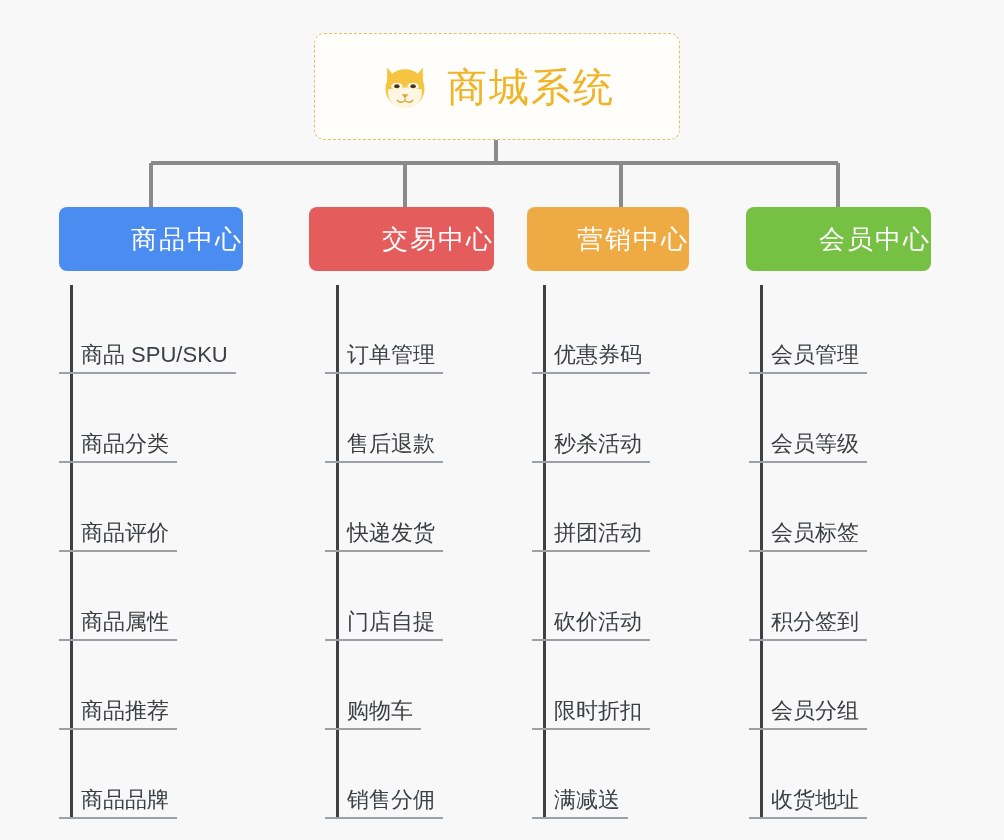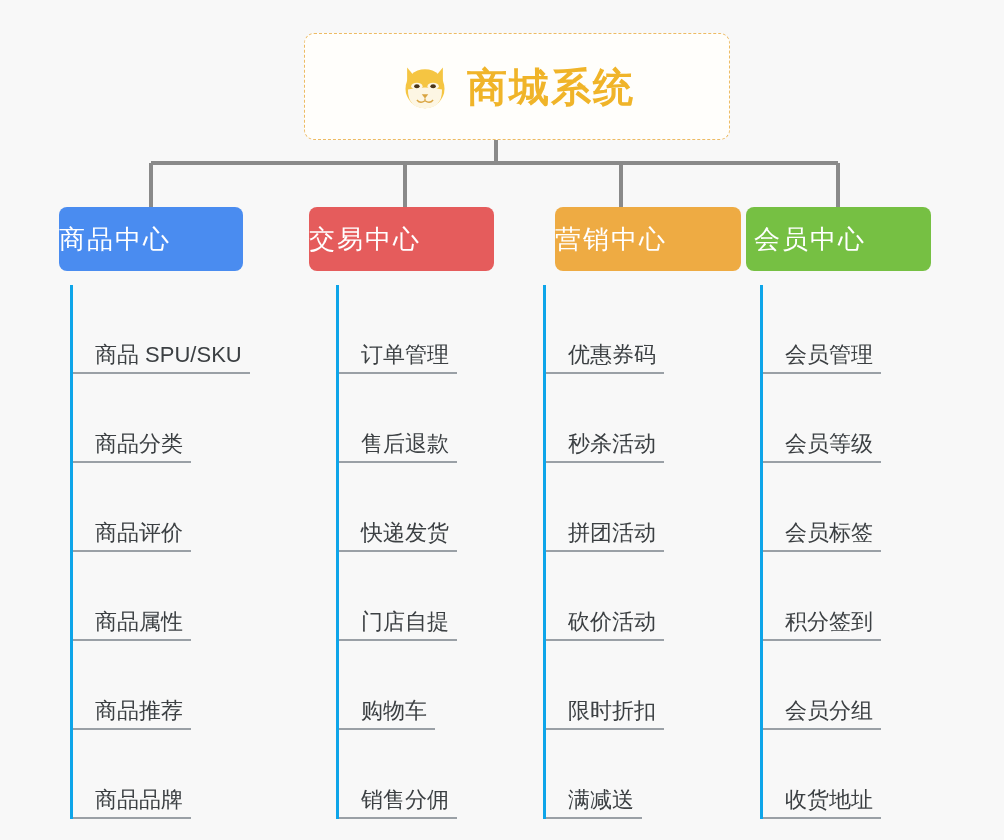--- a/index.html
+++ b/index.html
@@ -15,32 +15,31 @@
   #mindmap {
     position: relative;
     width: 1004px;
     height: 840px;
     background: #f8f8f8;
   }
 
   
   .root-node {
     position: absolute;
-    left: 304px;
+    left: 314px;
     top: 33px;
-    width: 426px;
+    width: 366px;
     height: 107px;
     background: #fffefb;
     border: 1.5px dashed #edbb63;
     border-radius: 10px;
     display: flex;
     align-items: center;
     justify-content: center;
     gap: 16px;
-    font-weight: bold;
   }
   .root-icon {
     width: 52px;
     height: 52px;
     flex: 0 0 auto;
     display: block;
   }
   .root-title {
     font-size: 40px;
     color: #f0b429;
@@ -67,37 +66,36 @@
   .branch-col-0 { left: 59px;  }
   .branch-col-1 { left: 309px; }
   .branch-col-2 { left: 527px; }
   .branch-col-3 { left: 746px; }
 
   .branch-header {
     height: 64px;
     border-radius: 8px;
     display: flex;
     align-items: center;
-    justify-content: flex-start;
+    justify-content: flex-end;
     color: #ffffff;
     font-size: 26px;
     letter-spacing: 2px;
     white-space: nowrap;
   }
   .branch-col-0 .branch-header { width: 184px; }
   .branch-col-1 .branch-header { width: 185px; }
-  .branch-col-2 .branch-header { width: 186px; margin-left: 28px; }
+  .branch-col-2 .branch-header { width: 162px; }
   .branch-col-3 .branch-header { width: 185px; padding-left: 8px; }
 
   
   .leaf-list {
     position: relative;
     margin-top: 14px;
-    padding-left: 14px;
-    border-left: 3px solid #0ea5e9;
+    border-left: 3px solid #404040;
   }
   .branch-col-0 .leaf-list { margin-left: 11px; }
   .branch-col-1 .leaf-list { margin-left: 27px; }
   .branch-col-2 .leaf-list { margin-left: 16px; }
   .branch-col-3 .leaf-list { margin-left: 14px; }
 
   .leaf-item {
     height: 89px;
     position: relative;
     display: flex;

